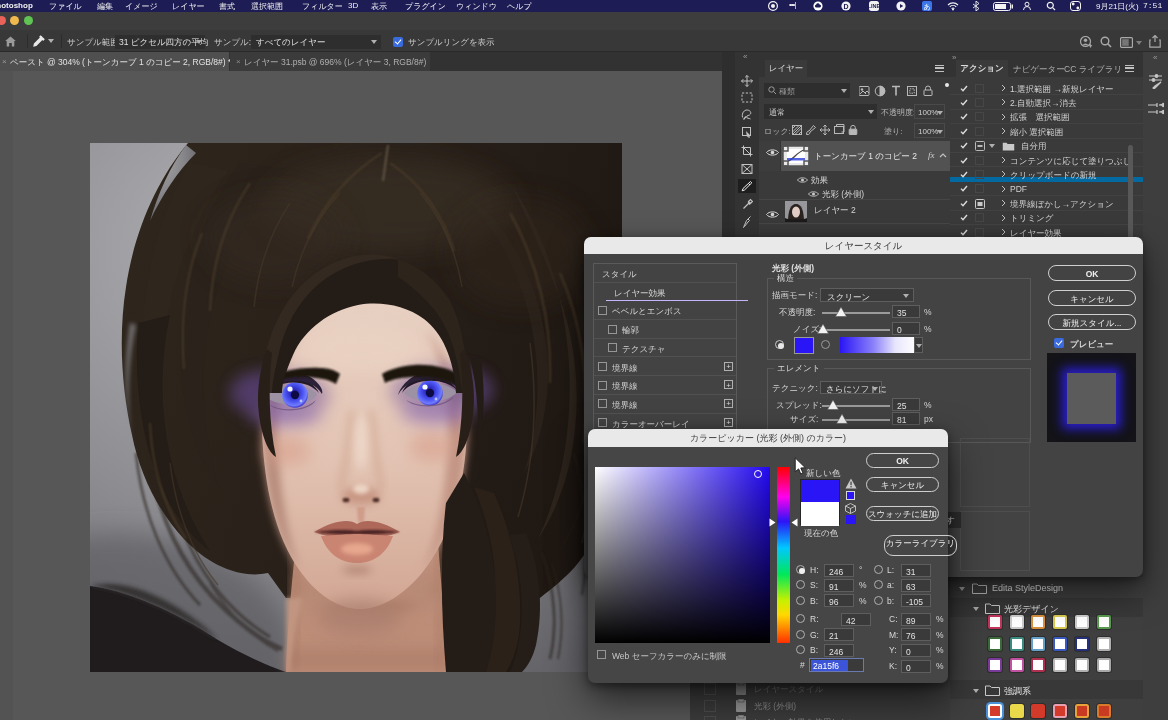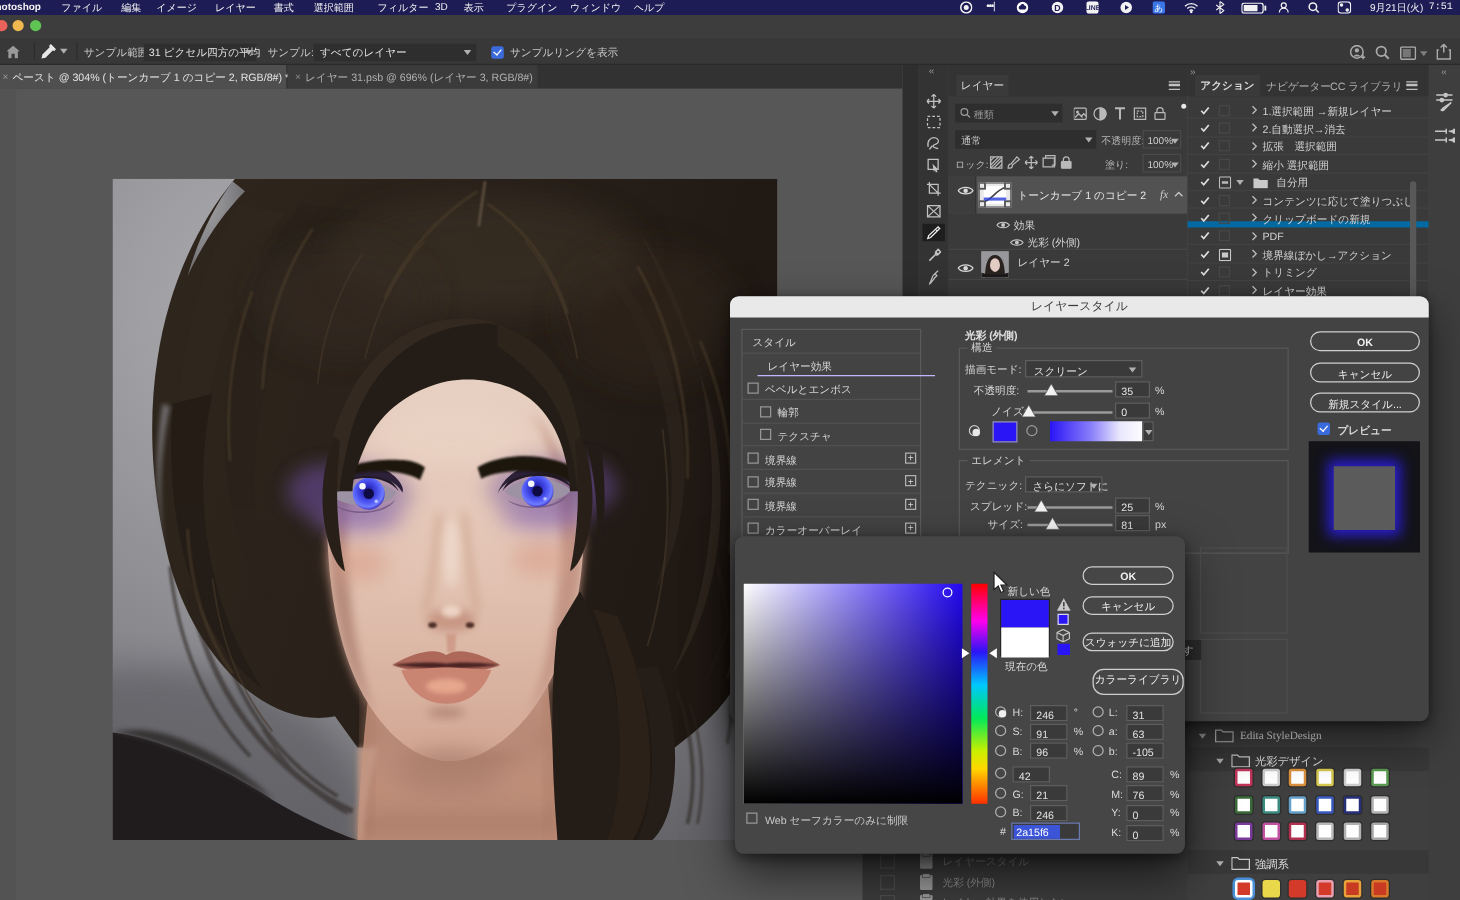--- a/index.html
+++ b/index.html
@@ -659,21 +659,21 @@
         <rect x="1" y="1" width="10" height="12" rx="1" fill="#9a9a9a"></rect>
         <rect x="3" y="0" width="6" height="3" fill="#9a9a9a" stroke="#404040" stroke-width="0.5"></rect>
       </svg>
     <span style="position:absolute;left:64px;top:157px;color:#8e8e8e">レイヤー効果を使用しない</span>
   </div>
   <div class="abs" id="stylespanel">
     <div class="dna" style="left:9px;top:10px"></div>
     <svg style="position:absolute;left:22px;top:6px" width="15" height="11" viewBox="0 0 15 11">
         <path d="M0.5 1 L5 1 L6.5 2.5 L14.5 2.5 L14.5 10.5 L0.5 10.5 Z" fill="none" stroke="#c9c9c9" stroke-width="1"></path>
       </svg>
-    <span style="position:absolute;left:42px;top:6px;font-size:9px;color:#e0e0e0;font-family:Liberation Serif, serif">Edita StyleDesign</span>
+    <span style="position:absolute;left:42px;top:6px;font-size:9px;color:#e0e0e0;font-family:Liberation Sans, sans-serif">Edita StyleDesign</span>
     <div style="position:absolute;left:0;top:21px;width:100%;height:19px;background:#383838"></div>
     <div class="dna" style="left:23px;top:30px"></div>
     <svg style="position:absolute;left:35px;top:26px" width="15" height="11" viewBox="0 0 15 11">
         <path d="M0.5 1 L5 1 L6.5 2.5 L14.5 2.5 L14.5 10.5 L0.5 10.5 Z" fill="none" stroke="#c9c9c9" stroke-width="1"></path>
       </svg>
     <span style="position:absolute;left:54px;top:26px;font-size:9px;color:#e0e0e0">光彩デザイン</span>
     <div id="swgrid1">
       <div style="position:absolute;left:38.0px;top:38.0px;width:14px;height:14px;background:#fff;border:2px solid #c2355b;border-radius:2px;box-shadow:0 0 0 1px #2e2e2e"></div>
       <div style="position:absolute;left:59.7px;top:38.0px;width:14px;height:14px;background:#fff;border:2px solid #cccccc;border-radius:2px;box-shadow:0 0 0 1px #2e2e2e"></div>
       <div style="position:absolute;left:81.4px;top:38.0px;width:14px;height:14px;background:#fff;border:2px solid #d8903f;border-radius:2px;box-shadow:0 0 0 1px #2e2e2e"></div>
@@ -823,20 +823,21 @@
     <div class="ckb" style="left:470px;top:101px"></div>
     <span style="position:absolute;left:486px;top:102px;font-weight:bold">プレビュー</span>
     <div style="position:absolute;left:463px;top:116px;width:89px;height:89px;background:#131318;overflow:hidden">
       <div style="position:absolute;left:20px;top:20px;width:49px;height:51px;background:#5b5b5b;box-shadow:0 0 10px 5px rgba(46,32,238,.85)"></div>
     </div>
     <div class="grpbox" style="left:376px;top:201px;width:70px;height:69px;border-color:#4e4e4e"></div>
     <div class="grpbox" style="left:376px;top:274px;width:70px;height:60px;border-color:#4e4e4e"></div>
     <div style="position:absolute;left:356px;top:275px;width:21px;height:16px;background:#2e2e2e;color:#e5e5e5;font-size:8.5px;text-align:center;line-height:16px">す</div>
   </div>
   <div class="abs" id="cpicker">
+      <div id="cptitle">カラーピッカー (光彩 (外側) のカラー)</div>
     <div style="position:absolute;left:7px;top:38px;width:175px;height:176px;background:linear-gradient(to right,#fff,#2208f0)">
         <div style="position:absolute;inset:0;background:linear-gradient(to bottom,rgba(0,0,0,0),#000)"></div>
       <div style="position:absolute;left:159px;top:3px;width:8px;height:8px;border-radius:50%;border:1.5px solid #fff"></div>
     </div>
     <div style="position:absolute;left:189px;top:38px;width:13px;height:176px;background:linear-gradient(to bottom,#ff0000,#ff00ee 17%,#2a15f6 31%,#00c8ff 46%,#00e85a 61%,#c8f000 76%,#ffd800 84%,#ff3000 100%)"></div>
     <svg style="position:absolute;left:181px;top:89px" width="7" height="9" viewBox="0 0 7 9">
         <path d="M0.5 0.5 L6.5 4.5 L0.5 8.5 Z" fill="#fff"></path>
       </svg>
     <svg style="position:absolute;left:203px;top:89px" width="7" height="9" viewBox="0 0 7 9">
         <path d="M6.5 0.5 L0.5 4.5 L6.5 8.5 Z" fill="#fff"></path>
@@ -853,21 +854,21 @@
       </svg>
     <div style="position:absolute;left:258px;top:62px;width:9px;height:9px;border:1.5px solid #d8d8d8;background:#2a15f6"></div>
     <svg style="position:absolute;left:257px;top:74px" width="11" height="11" viewBox="0 0 11 11" fill="none" stroke="#c9c9c9" stroke-width="0.9">
         <path d="M5.5 0.5 L10.5 3 L10.5 8 L5.5 10.5 L0.5 8 L0.5 3 Z M0.5 3 L5.5 5.5 L10.5 3 M5.5 5.5 L5.5 10.5"></path>
       </svg>
     <div style="position:absolute;left:258px;top:86px;width:10px;height:9px;background:#2a15f6"></div>
     <span style="position:absolute;left:216px;top:99px;color:#d9d9d9">現在の色</span>
     <div class="pill" style="left:278px;top:24px;width:73px;height:15px;line-height:15px;font-weight:bold">OK</div>
     <div class="pill" style="left:278px;top:48px;width:73px;height:15px;line-height:15px">キャンセル</div>
     <div class="pill" style="left:278px;top:77px;width:73px;height:15px;line-height:15px">スウォッチに追加</div>
-    <div class="pill" style="left:286px;top:106px;width:73px;height:21px;line-height:15px">カラーライブラリ</div>
+    <div class="pill" style="left:296px;top:106px;width:73px;height:21px;line-height:15px">カラーライブラリ</div>
     <div id="cpfields">
     <div style="position:absolute;left:208px;top:136px;width:9px;height:9px;border-radius:50%;border:1px solid #b0b0b0"></div>
         <div style="position:absolute;left:210.5px;top:138.5px;width:6px;height:6px;border-radius:50%;background:#f0f0f0"></div>
     <span style="position:absolute;left:222px;top:136px;color:#d9d9d9">H:</span>
     <div class="vbox" style="left:236px;top:134.5px;width:30px;height:13px">
           <span style="position:absolute;left:4px;top:2px">246</span>
         </div>
     <span style="position:absolute;left:271px;top:136px;color:#d9d9d9">°</span>
     <div style="position:absolute;left:208px;top:151px;width:9px;height:9px;border-radius:50%;border:1px solid #b0b0b0"></div>
     <span style="position:absolute;left:222px;top:151px;color:#d9d9d9">S:</span>
@@ -876,21 +877,21 @@
         </div>
     <span style="position:absolute;left:271px;top:151px;color:#d9d9d9">%</span>
     <div style="position:absolute;left:208px;top:166.5px;width:9px;height:9px;border-radius:50%;border:1px solid #b0b0b0"></div>
     <span style="position:absolute;left:222px;top:166.5px;color:#d9d9d9">B:</span>
     <div class="vbox" style="left:236px;top:165.0px;width:30px;height:13px">
           <span style="position:absolute;left:4px;top:2px">96</span>
         </div>
     <span style="position:absolute;left:271px;top:166.5px;color:#d9d9d9">%</span>
     <div style="position:absolute;left:208px;top:185px;width:9px;height:9px;border-radius:50%;border:1px solid #b0b0b0"></div>
     <span style="position:absolute;left:222px;top:185px;color:#d9d9d9">R:</span>
-    <div class="vbox" style="left:222px;top:183.5px;width:30px;height:13px">
+    <div class="vbox" style="left:253px;top:183.5px;width:30px;height:13px">
           <span style="position:absolute;left:4px;top:2px">42</span>
         </div>
     <div style="position:absolute;left:208px;top:200.5px;width:9px;height:9px;border-radius:50%;border:1px solid #b0b0b0"></div>
     <span style="position:absolute;left:222px;top:200.5px;color:#d9d9d9">G:</span>
     <div class="vbox" style="left:236px;top:199.0px;width:30px;height:13px">
           <span style="position:absolute;left:4px;top:2px">21</span>
         </div>
     <div style="position:absolute;left:208px;top:216px;width:9px;height:9px;border-radius:50%;border:1px solid #b0b0b0"></div>
     <span style="position:absolute;left:222px;top:216px;color:#d9d9d9">B:</span>
     <div class="vbox" style="left:236px;top:214.5px;width:30px;height:13px">

